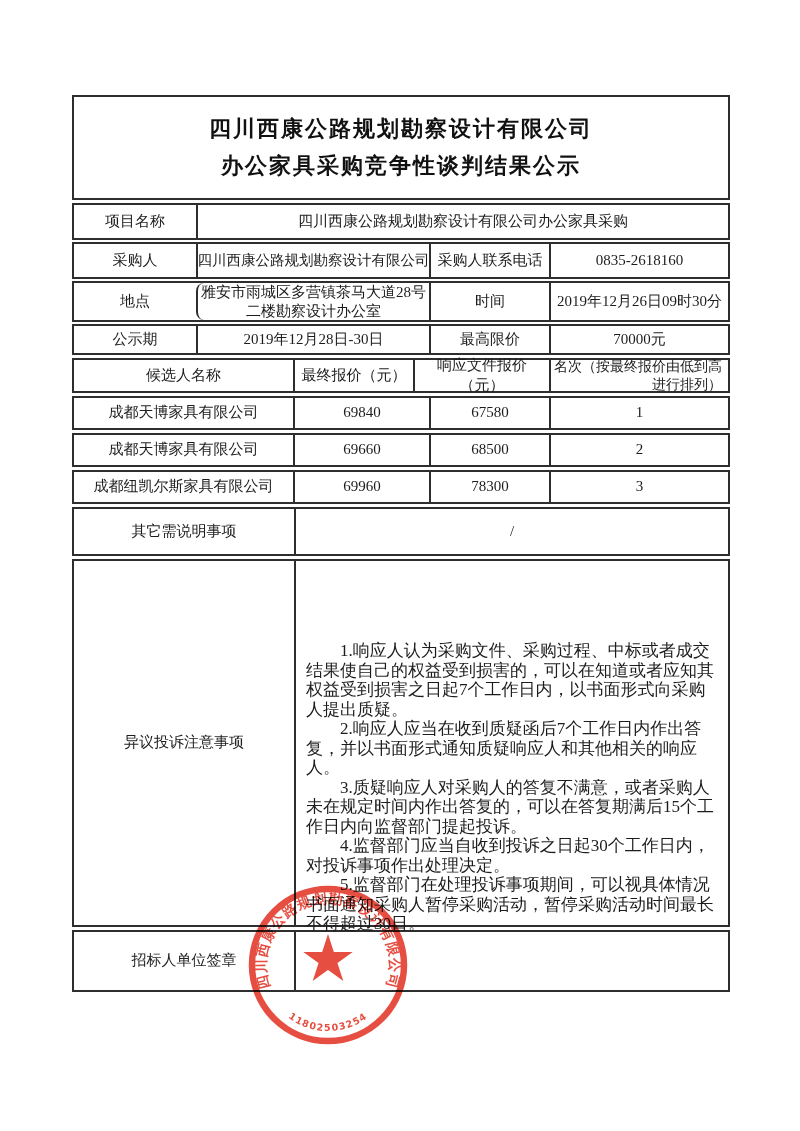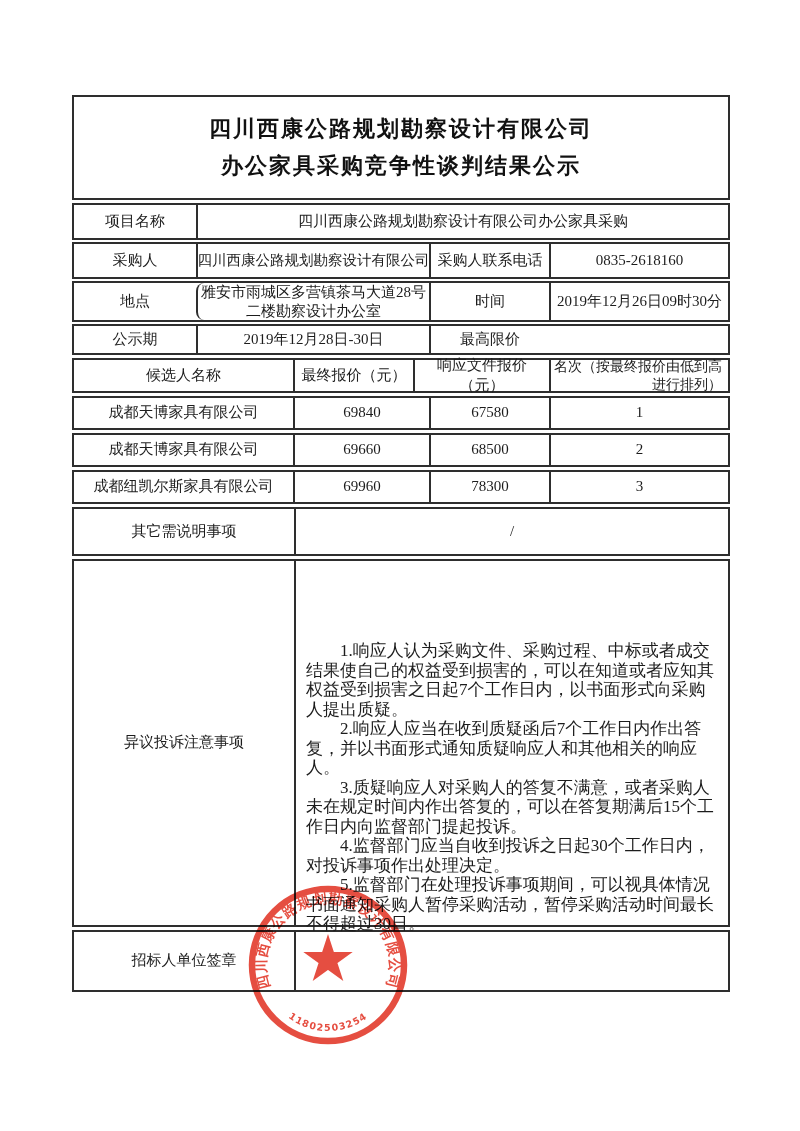--- a/index.html
+++ b/index.html
@@ -79,20 +79,21 @@
       <span>二楼勘察设计办公室</span>
     </div>
     <div class="cell cC">时间</div>
     <div class="cell cD">2019年12月26日09时30分</div>
   </div>
 
   <div class="trow r-pub">
     <div class="cell cA">公示期</div>
     <div class="cell cB">2019年12月28日-30日</div>
     <div class="cell cC">最高限价</div>
+    <div class="cell cD">70000元</div>
   </div>
 
   <div class="trow r-bhead">
     <div class="cell bA">候选人名称</div>
     <div class="cell bC">最终报价（元）</div>
     <div class="cell bB">响应文件报价（元）</div>
     <div class="cell bD rank-head">名次（按最终报价由低到高进行排列）</div>
   </div>
 
   <div class="trow r-bid">

